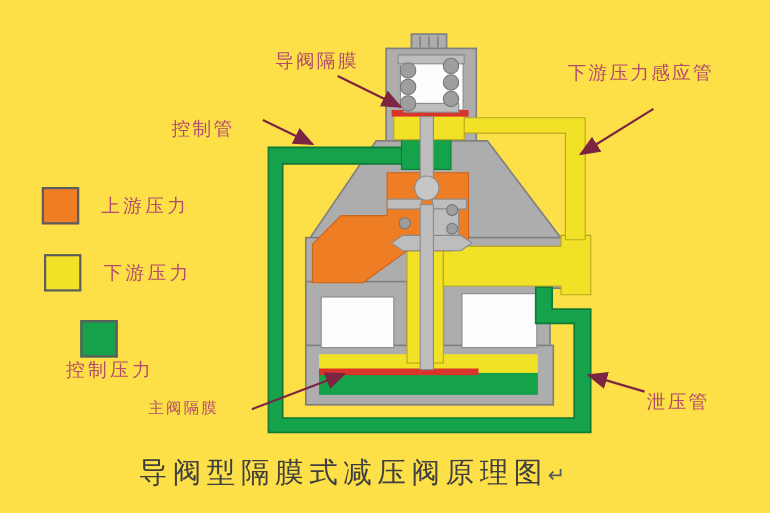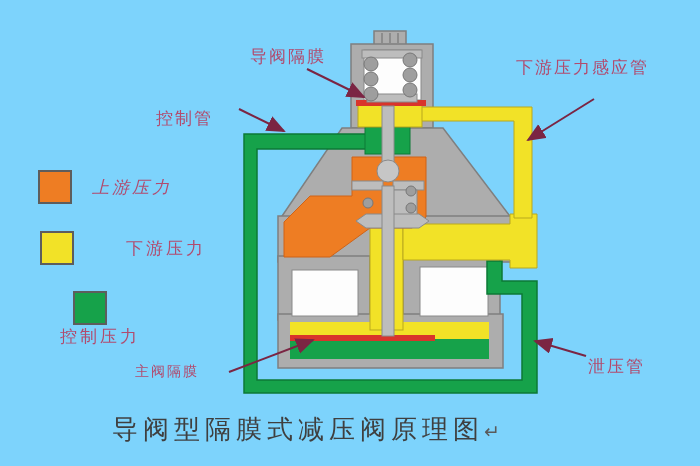--- a/index.html
+++ b/index.html
@@ -6,40 +6,41 @@
     --upstream:#ee7d23; --downstream:#f2e227; --control:#16a24a;
     --body-gray:#adadad; --body-stroke:#7f7f7f;
     --diaphragm-red:#d9342b; --label-rose:#b14b6e;
     --arrow-maroon:#7b2543; --title-color:#3f3f3f;
   }
   html,body{margin:0;padding:0;}
   body{
     width:700px;height:466px;background:#fbfbfb;overflow:hidden;
     font-family:"DejaVu Sans","Liberation Sans",sans-serif;
   }
-  .stage{position:relative;width:700px;height:466px;background:#7dd3fc;}
+  .stage{position:relative;width:700px;height:466px;background:#fde047;}
   .stage svg{position:absolute;left:0;top:0;}
   .callout{
     position:absolute;color:var(--label-rose);font-size:17px;
     letter-spacing:2px;white-space:nowrap;line-height:1.1;
     font-weight:500;
   }
   .legend-row{position:absolute;display:flex;align-items:center;}
   .legend-swatch{
     width:34px;height:34px;border:2px solid #5d5d5d;box-sizing:border-box;
     flex:0 0 auto;
   }
   .legend-label{
     color:var(--label-rose);font-size:17px;letter-spacing:3px;
     margin-left:20px;white-space:nowrap;font-weight:500;
   }
   .diagram-title{
     position:absolute;left:0;top:412px;width:612px;text-align:center;
     color:var(--title-color);font-size:26px;letter-spacing:5px;
     white-space:nowrap;
+    padding-left:14px;
   }
   .return-mark{font-size:19px;color:#5a5a5a;letter-spacing:0;}
 </style>
 </head>
 <body>
 
 <div class="stage">
 
   <svg width="700" height="466" viewBox="0 0 700 466">
     <defs>
@@ -122,25 +123,25 @@
       <line x1="586" y1="356" x2="535" y2="341" marker-end="url(#ah)"></line>
     </g>
   </svg>
 
   <div class="callout" style="left:250px;top:47px;">导阀隔膜</div>
   <div class="callout" style="left:156px;top:85px;margin-top:24px;">控制管</div>
   <div class="callout" style="left:516px;top:58px;">下游压力感应管</div>
   <div class="callout" style="left:135px;top:364px;font-size:14px;">主阀隔膜</div>
   <div class="callout" style="left:588px;top:357px;">泄压管</div>
 
-  <div class="legend-row" style="left:38px;top:170px;font-style:italic;">
+  <div class="legend-row" style="left:38px;top:170px;">
     <div class="legend-swatch" style="background-color: rgb(238, 125, 35);"></div>
     <div class="legend-label">上游压力</div>
   </div>
-  <div class="legend-row" style="left:40px;top:231px;gap:32px;">
+  <div class="legend-row" style="left:40px;top:231px;">
     <div class="legend-swatch" style="background-color: rgb(242, 226, 39);"></div>
     <div class="legend-label">下游压力</div>
   </div>
   <div class="legend-row" style="left:40px;top:291px;flex-direction:column;">
     <div class="legend-swatch" style="background-color: rgb(22, 162, 74);"></div>
     <div class="legend-label">控制压力</div>
   </div>
 
   <div class="diagram-title"><span>导阀型隔膜式减压阀原理图</span><span class="return-mark">↵</span></div>
 

